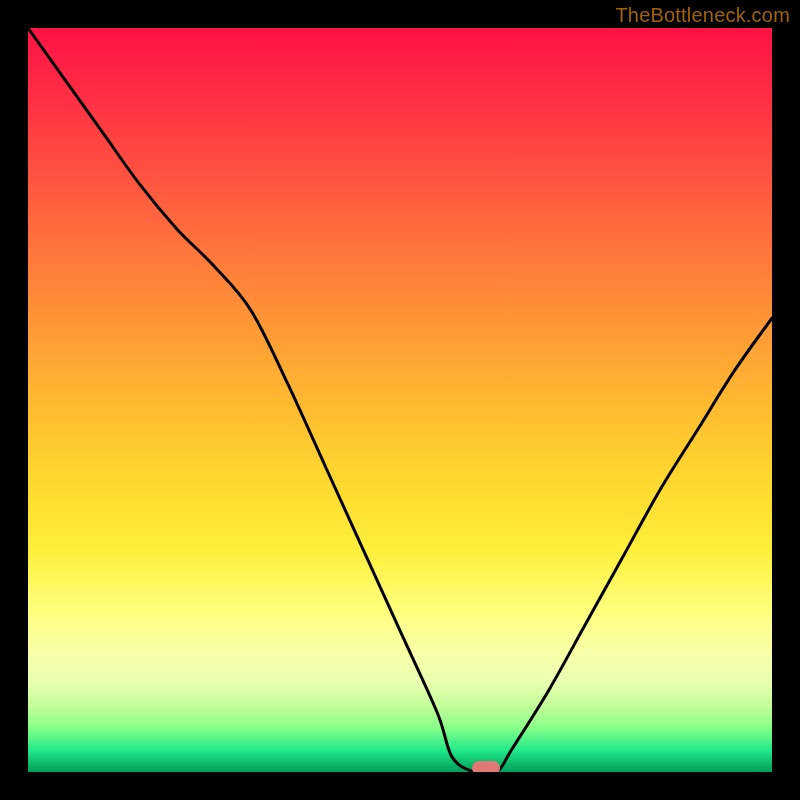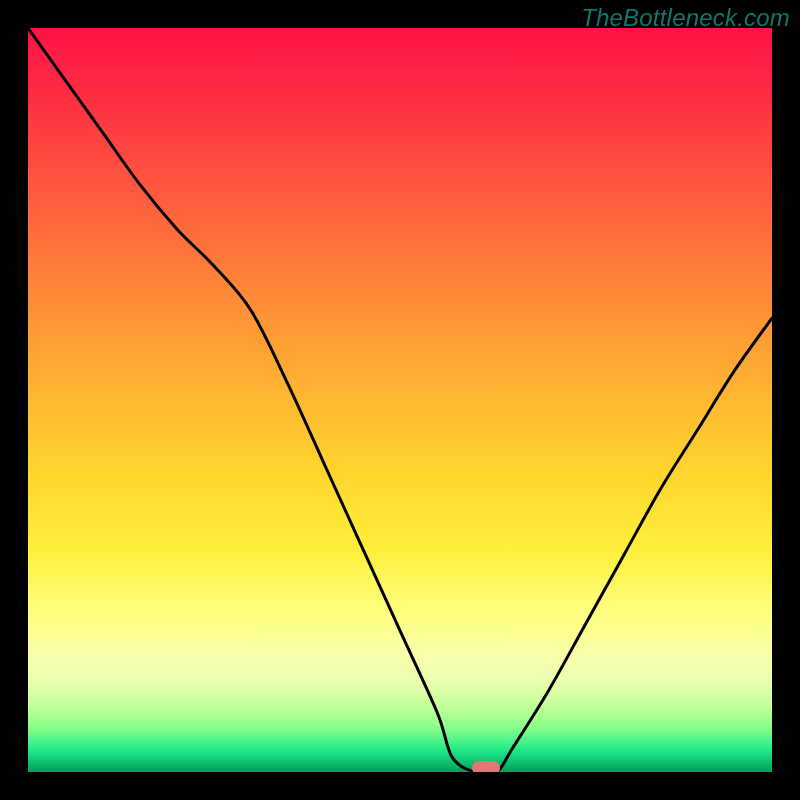--- a/index.html
+++ b/index.html
@@ -14,26 +14,25 @@
   .frame {
     position: relative;
     width: 800px;
     height: 800px;
     background: #000;
   }
   .watermark {
     position: absolute;
     top: 4px;
     right: 10px;
-    color: #0f766e;
-    font-size: 24px;
+    color: #a16207;
+    font-size: 20px;
     font-weight: 500;
     letter-spacing: 0.2px;
     z-index: 10;
-    font-style: italic;
   }
   .plot {
     position: absolute;
     left: 28px;
     top: 28px;
     width: 744px;
     height: 744px;
     overflow: hidden;
   }
   

